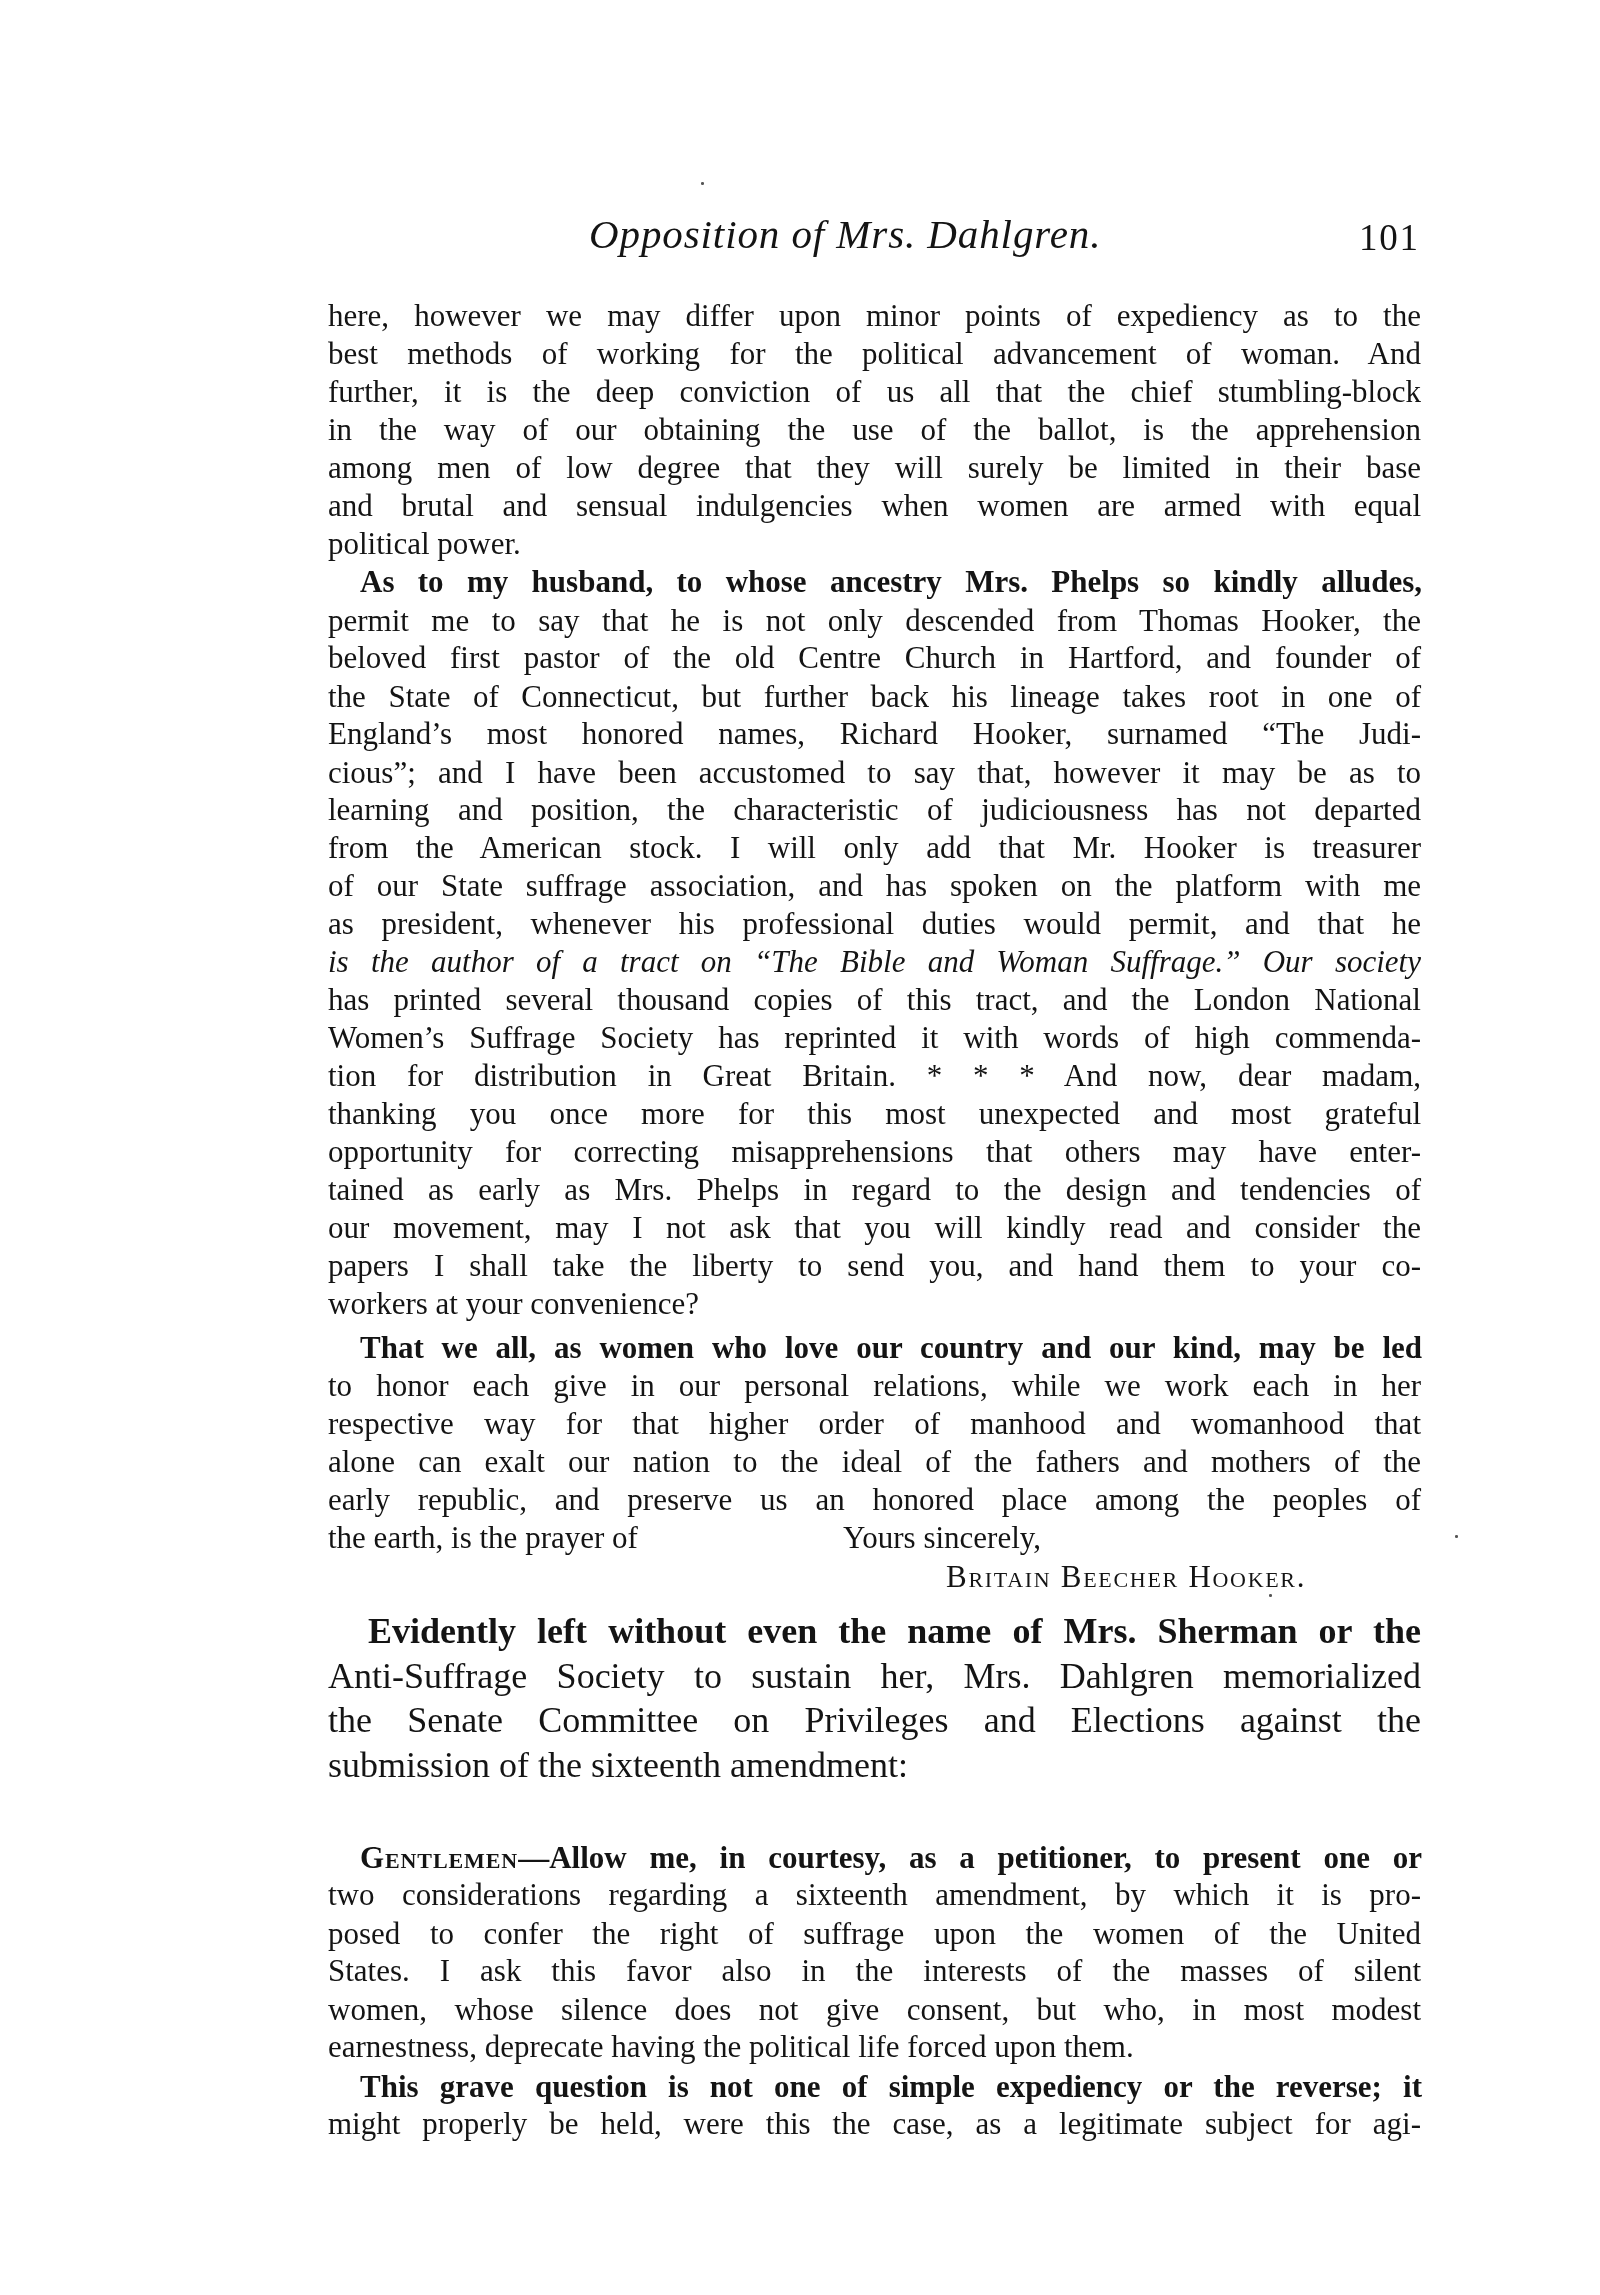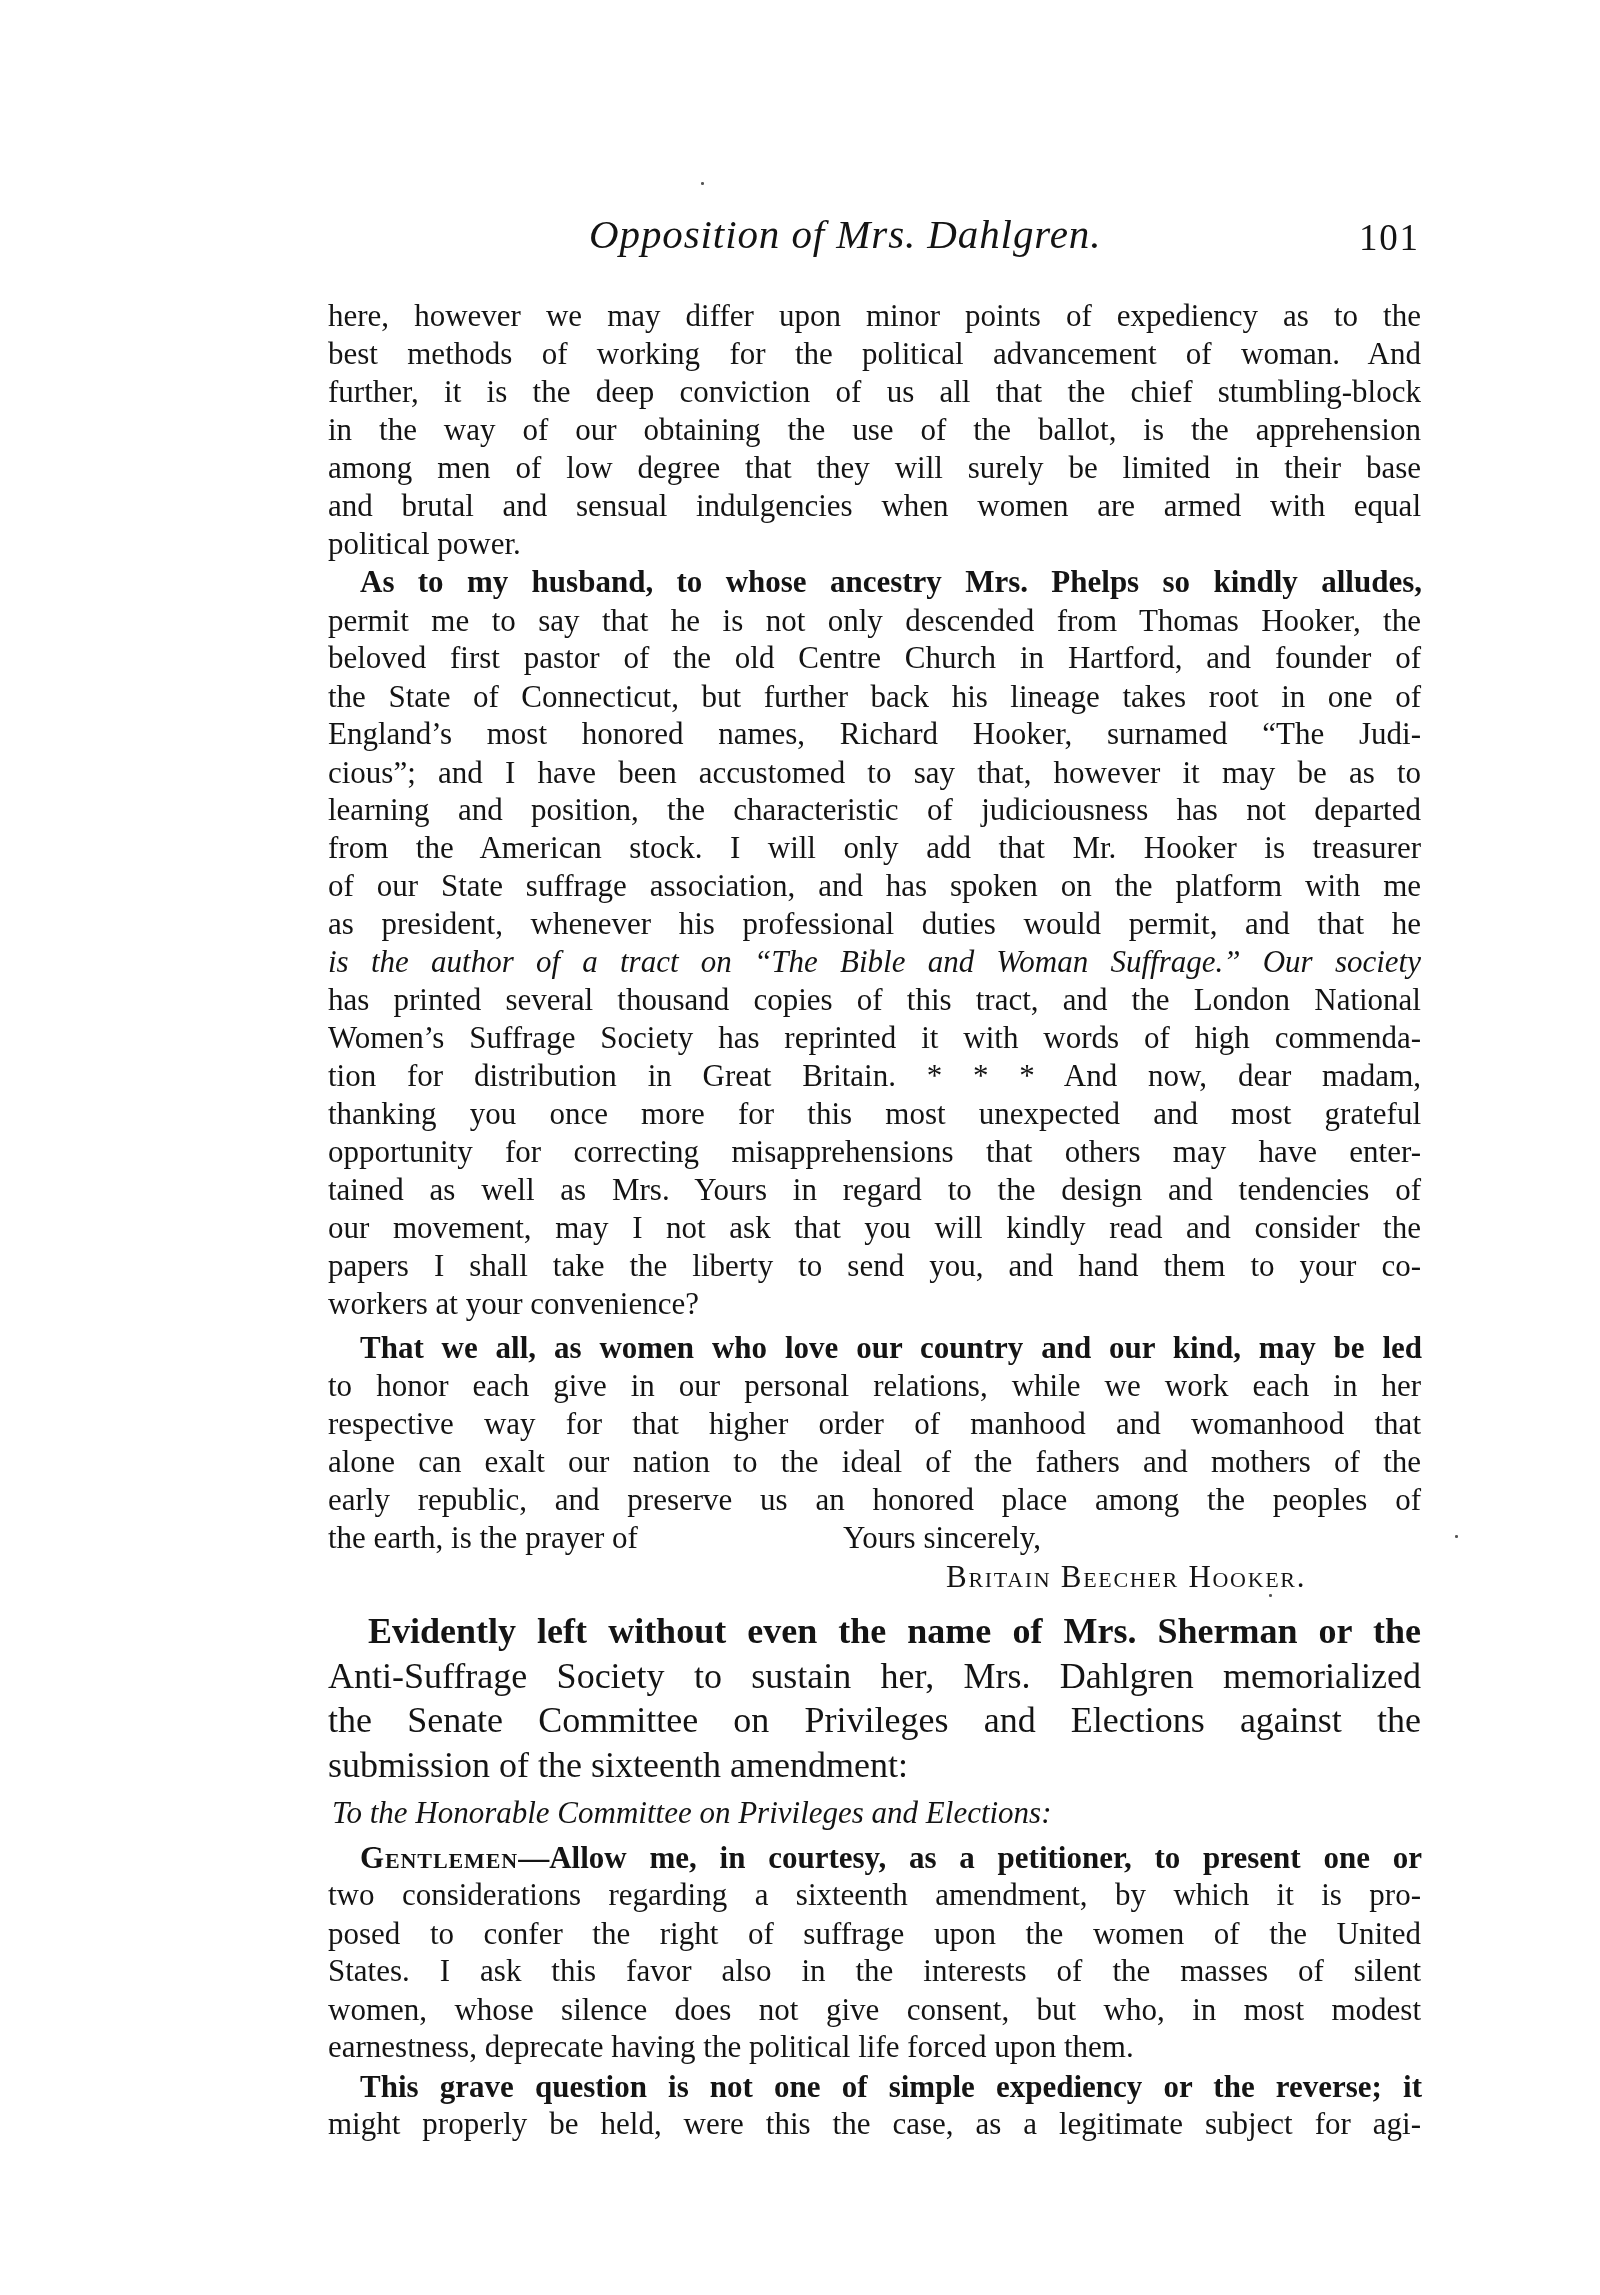--- a/index.html
+++ b/index.html
@@ -46,21 +46,21 @@
     <div class="ln" style="top:791px">learning and position, the characteristic of judiciousness has not departed</div>
     <div class="ln" style="top:829px">from the American stock.  I will only add that Mr. Hooker is treasurer</div>
     <div class="ln" style="top:867px">of our State suffrage association, and has spoken on the platform with me</div>
     <div class="ln" style="top:905px">as president, whenever his professional duties would permit, and that he</div>
     <div class="ln ital" style="top:943px">is the author of a tract on “The Bible and Woman Suffrage.”  Our society</div>
     <div class="ln" style="top:981px">has printed several thousand copies of this tract, and the London National</div>
     <div class="ln" style="top:1019px">Women’s Suffrage Society has reprinted it with words of high commenda-</div>
     <div class="ln" style="top:1057px">tion for distribution in Great Britain.   *   *   *   And now, dear madam,</div>
     <div class="ln" style="top:1095px">thanking you once more for this most unexpected and most grateful</div>
     <div class="ln" style="top:1133px">opportunity for correcting misapprehensions that others may have enter-</div>
-    <div class="ln" style="top:1171px">tained as well as Mrs. Yours in regard to the design and tendencies of</div>
+    <div class="ln" style="top:1171px">tained as early as Mrs. Phelps in regard to the design and tendencies of</div>
     <div class="ln" style="top:1209px">our movement, may I not ask that you will kindly read and consider the</div>
     <div class="ln" style="top:1247px">papers I shall take the liberty to send you, and hand them to your co-</div>
     <div class="ln last" style="top:1285px">workers at your convenience?</div>
   </div>
 
   <div>
     <div class="ln ind" style="top:1329px">That we all, as women who love our country and our kind, may be led</div>
     <div class="ln" style="top:1367px">to honor each give in our personal relations, while we work each in her</div>
     <div class="ln" style="top:1405px">respective way for that higher order of manhood and womanhood that</div>
     <div class="ln" style="top:1443px">alone can exalt our nation to the ideal of the fathers and mothers of the</div>
@@ -70,21 +70,20 @@
     <div class="sig-name" style="top:1558px">Britain Beecher Hooker.</div>
   </div>
 
   <div>
     <div class="ln big ind" style="top:1609px">Evidently left without even the name of Mrs. Sherman or the</div>
     <div class="ln big" style="top:1654px">Anti-Suffrage Society to sustain her, Mrs. Dahlgren memorialized</div>
     <div class="ln big" style="top:1698px">the Senate Committee on Privileges and Elections against the</div>
     <div class="ln big last" style="top:1743px">submission of the sixteenth amendment:</div>
   </div>
 
-  <div class="ln last ital" style="top:1794px;left:332px">To the Honorable Committee on Privileges and Elections:</div>
 
   <div>
     <div class="ln ind" style="top:1839px"><span class="sc">Gentlemen</span><span>—Allow me, in courtesy, as a petitioner, to present one or</span></div>
     <div class="ln" style="top:1876px">two considerations regarding a sixteenth amendment, by which it is pro-</div>
     <div class="ln" style="top:1915px">posed to confer the right of suffrage upon the women of the United</div>
     <div class="ln" style="top:1952px">States.  I ask this favor also in the interests of the masses of silent</div>
     <div class="ln" style="top:1991px">women, whose silence does not give consent, but who, in most modest</div>
     <div class="ln last" style="top:2028px">earnestness, deprecate having the political life forced upon them.</div>
   </div>
 

